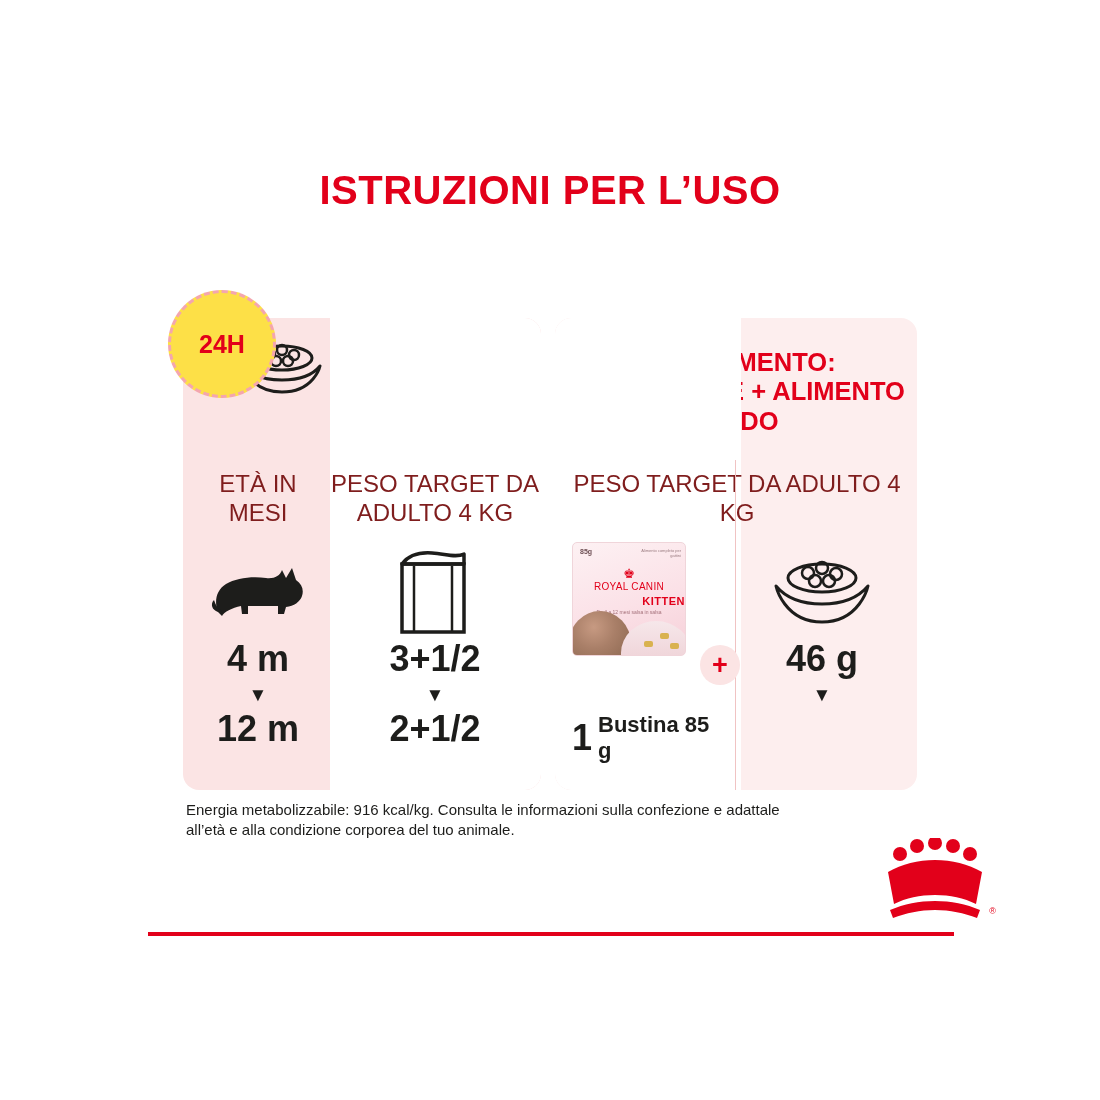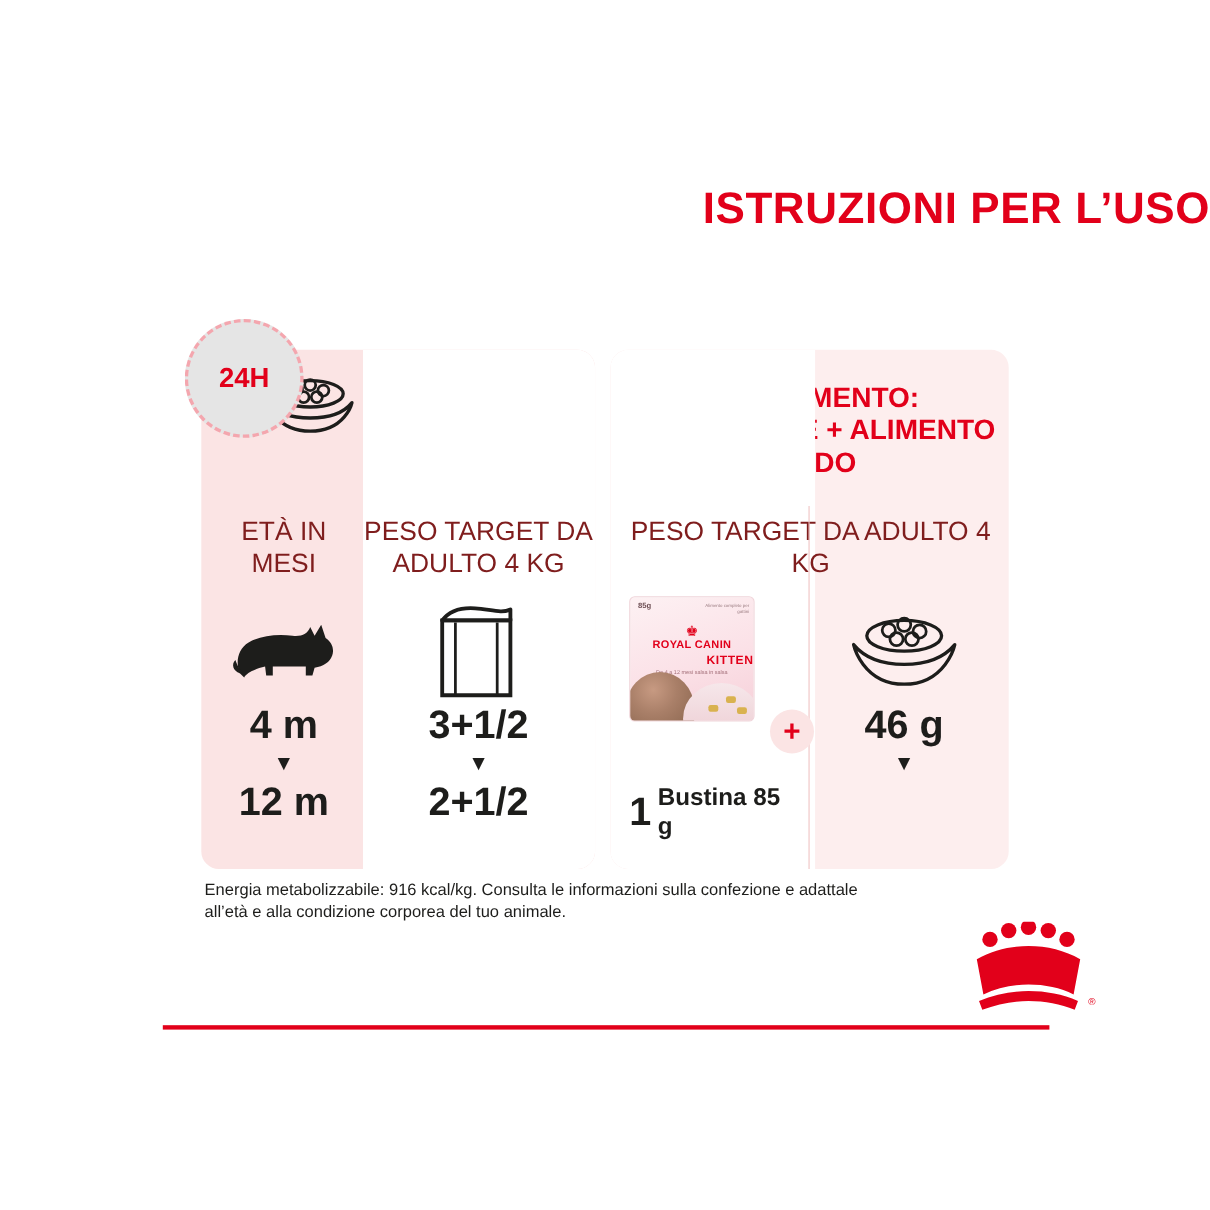--- a/index.html
+++ b/index.html
@@ -19,21 +19,21 @@
     position: absolute;
     inset: 0;
   }
 
   
   .title {
     position: absolute;
     top: 168px;
     left: 0;
     width: 1100px;
-    text-align: right;
+    text-align: center;
     color: #e2001a;
     font-size: 40px;
     font-weight: bold;
     letter-spacing: 0.5px;
   }
 
   
   .panels {
     position: absolute;
     top: 318px;
@@ -110,21 +110,21 @@
   }
 
   
   .badge24 {
     position: absolute;
     left: 168px;
     top: 290px;
     width: 102px;
     height: 102px;
     border-radius: 50%;
-    background: #e5e5e5;
+    background: #fde047;
     border: 3px dashed #f4a6ae;
     display: flex;
     align-items: center;
     justify-content: center;
     z-index: 6;
   }
   .badge24 span {
     color: #e2001a;
     font-weight: bold;
     font-size: 25px;
@@ -229,21 +229,21 @@
     color: #e2001a;
     font-size: 13px;
     line-height: 1;
   }
   .packshot .pk-brand {
     position: absolute;
     left: 0; right: 0; top: 38px;
     text-align: center;
     color: #e2001a;
     font-size: 10px;
-    font-weight: bold;
+    font-weight: normal;
     letter-spacing: 0.3px;
   }
   .packshot .pk-range {
     position: absolute;
     left: 0; right: 0; top: 52px;
     text-align: right;
     color: #e2001a;
     font-size: 11px;
     font-weight: bold;
     letter-spacing: 0.5px;

